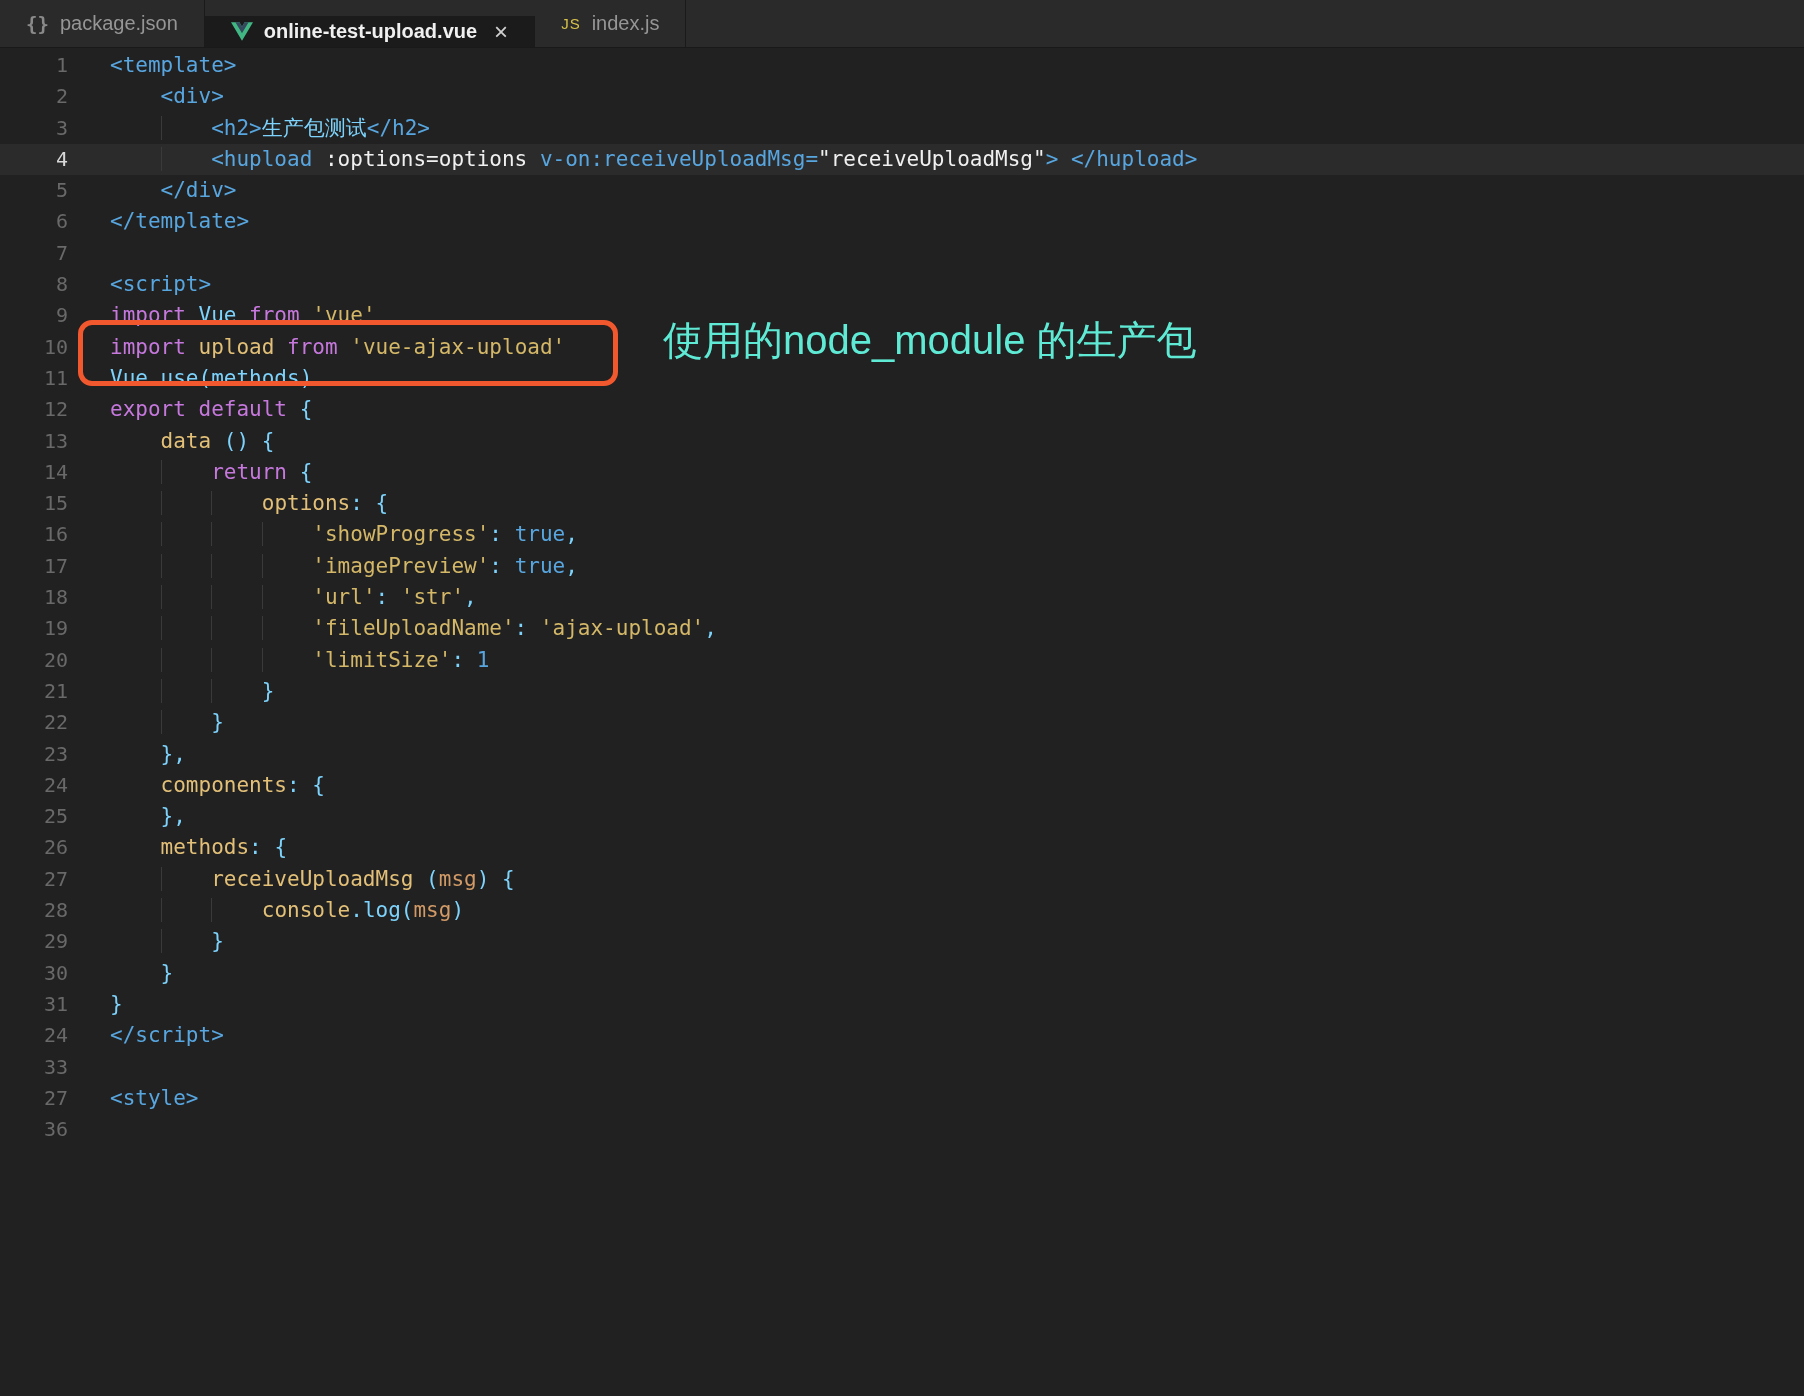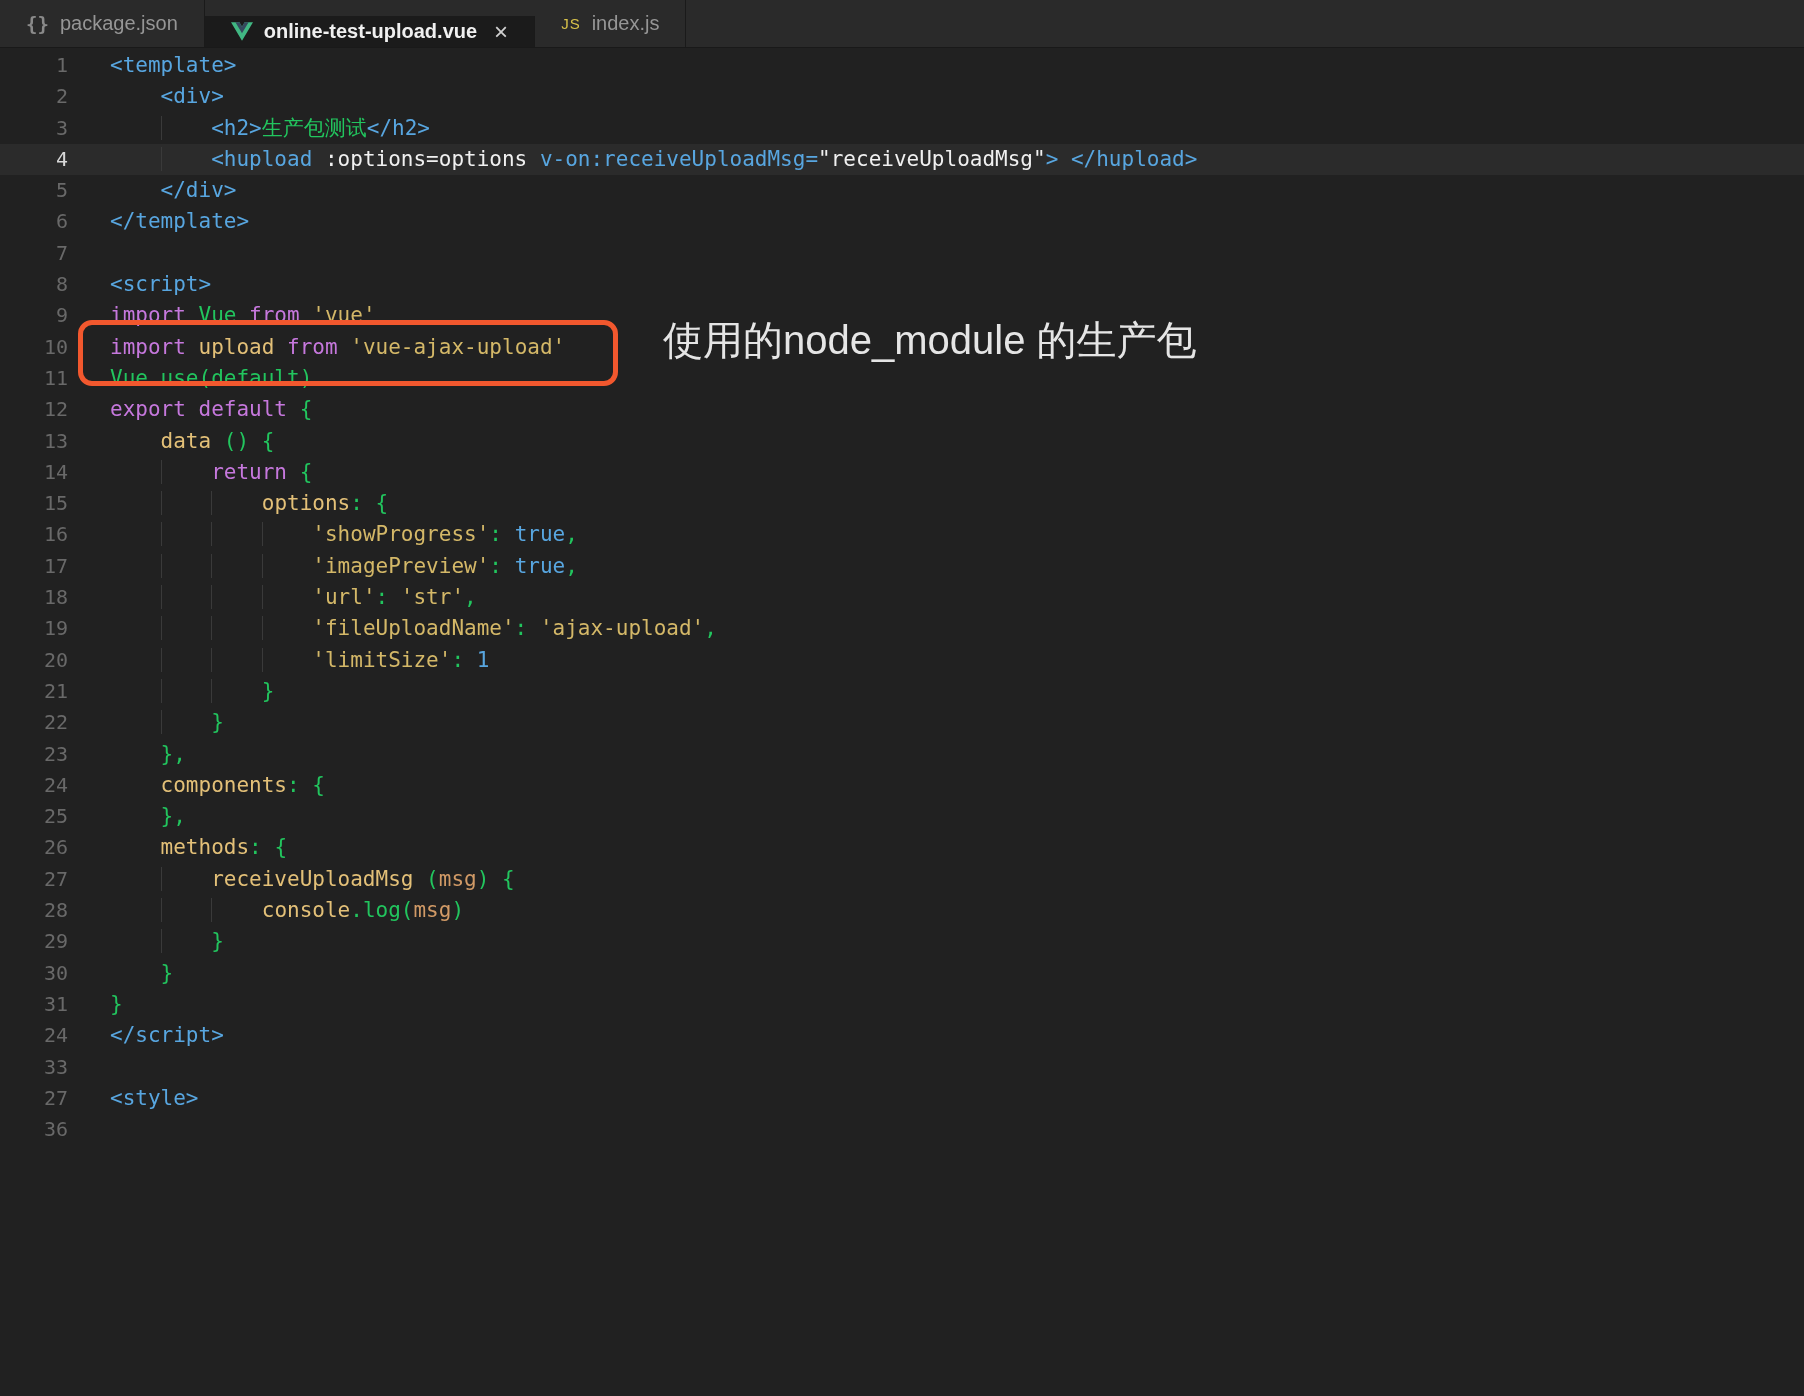--- a/index.html
+++ b/index.html
@@ -65,21 +65,21 @@
     padding-right:22px;
     color:#696969;
     font-size:20px;
     user-select:none;
   }
   .line.active .gutter { color:#d8d8d8; }
   .code { white-space:pre; padding-left:20px; color:#d9d9d9; }
   .ind { white-space:pre; }
   .ind.g { box-shadow:inset 1px 0 0 #3a3a3a; }
 
-  .tok-p { color:#22c55e; }
+  .tok-p { color:#7dd3fc; }
   .tok-t { color:#58a6e0;text-align:right; }
   .tok-k { color:#c678dd; }
   .tok-s { color:#d4b868; }
   .tok-f { color:#e3c078; }
   .tok-n { color:#58a6e0; }
   .tok-o { color:#d19a66; }
   .tok-a { color:#f0f0f0; font-weight:400; }
 
   
   .ann-box {
@@ -88,21 +88,21 @@
     width:540px; height:66px;
     border:5px solid #f2582e;
     border-radius:14px;
     pointer-events:none;
   }
   .ann-text {
     position:absolute;
     left:663px; top:316px;
     height:48px; line-height:48px;
     font-size:40px;
-    color:#e5e5e5;
+    color:#5eead4;
     font-family:"Liberation Sans", sans-serif;
     white-space:nowrap;
   }
 </style>
 </head>
 <body>
 
 <div class="tabbar">
 
   <div class="tab">
@@ -165,21 +165,21 @@
       <div class="line">
         <span class="gutter">9</span>
         <span class="code"><span class="tok-k">import</span><span class="tok-p"> Vue </span><span class="tok-k">from</span><span class="tok-p"> </span><span class="tok-s">'vue'</span></span>
       </div>
       <div class="line">
         <span class="gutter">10</span>
         <span class="code"><span class="tok-k">import</span><span class="tok-p"> </span><span class="tok-f">upload</span><span class="tok-p"> </span><span class="tok-k">from</span><span class="tok-p"> </span><span class="tok-s">'vue-ajax-upload'</span></span>
       </div>
       <div class="line">
         <span class="gutter">11</span>
-        <span class="code"><span class="tok-p">Vue.use(default)</span></span>
+        <span class="code"><span class="tok-p">Vue.use(methods)</span></span>
       </div>
       <div class="line">
         <span class="gutter">12</span>
         <span class="code"><span class="tok-k">export</span><span class="tok-p"> </span><span class="tok-k">default</span><span class="tok-p"> {</span></span>
       </div>
       <div class="line">
         <span class="gutter">13</span>
         <span class="code"><span class="ind">    </span><span class="tok-f">data</span><span class="tok-p"> () {</span></span>
       </div>
       <div class="line">

